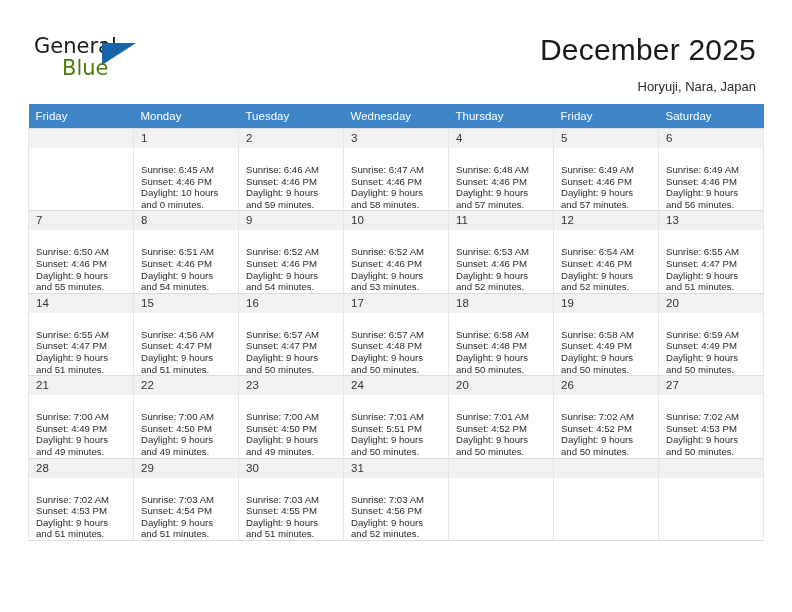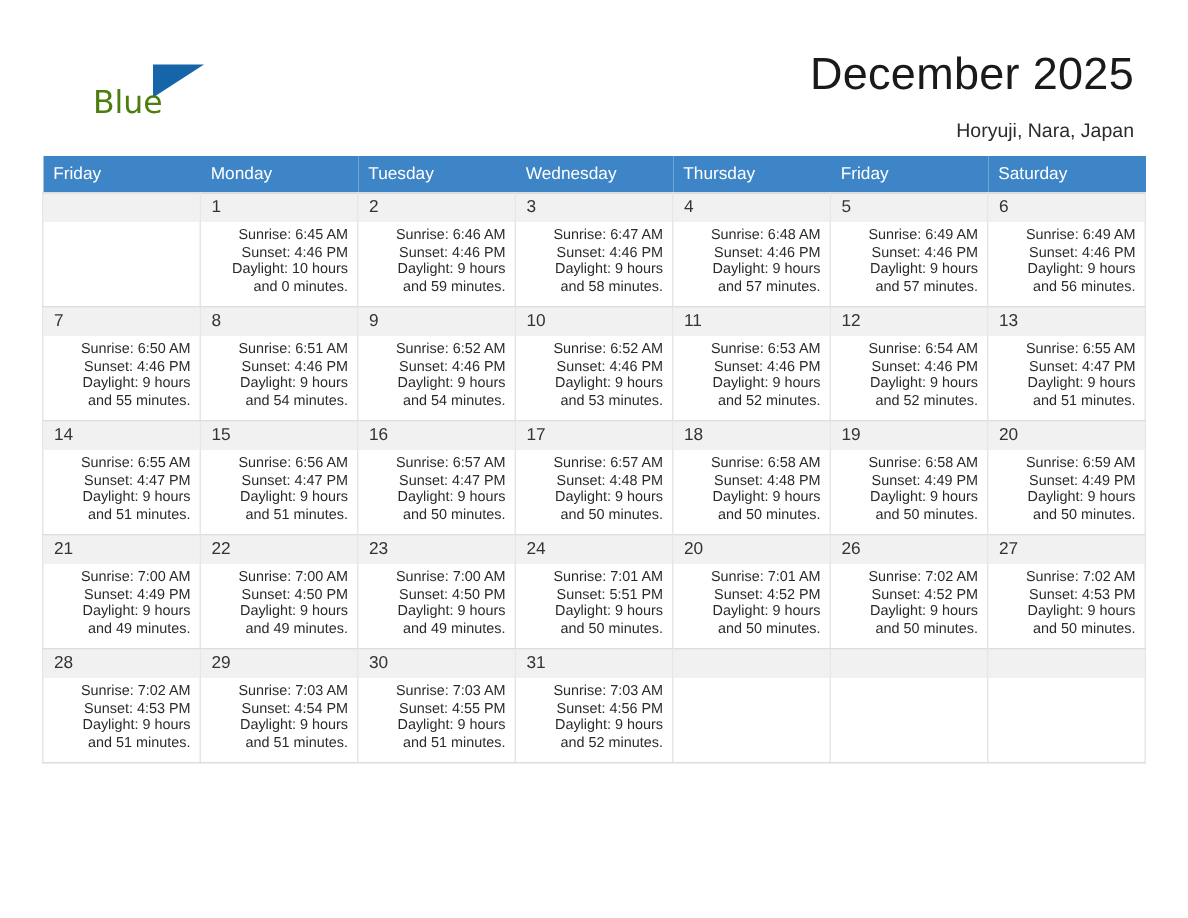--- a/index.html
+++ b/index.html
@@ -120,25 +120,24 @@
     display: block;
     background: #f1f1f1;
     font-size: 11.5px;
     color: #333333;
     padding: 3px 0 3px 7px;
     height: 13px;
     line-height: 13px;
   }
   .info {
     display: block;
-    padding: 3px 6px 0 7px;
+    padding: 16px 6px 0 7px;
     font-size: 9.6px;
     line-height: 11.6px;
     color: #2b2b2b;
-    text-align: right;
   }
   .info span {
     display: block;
     white-space: nowrap;
   }
   td.blank {
     background: #ffffff;
     border-left: 1px solid #e6e6e6;
     border-right: 1px solid #e6e6e6;
   }
@@ -146,20 +145,21 @@
     background: #f1f1f1;
   }
 </style>
 </head>
 <body>
 
 <div class="page">
 
   <div class="header">
     <div class="logo">
+      <span class="logo-general">General</span>
       <span class="logo-triangle"></span>
       <span class="logo-blue">Blue</span>
     </div>
     <div class="title">December 2025</div>
     <div class="subtitle">Horyuji, Nara, Japan</div>
   </div>
 
   <table class="calendar">
     <thead>
       <tr id="weekday-row">
@@ -303,21 +303,21 @@
             <span class="info">
               <span>Sunrise: 6:55 AM</span>
               <span>Sunset: 4:47 PM</span>
               <span>Daylight: 9 hours</span>
               <span>and 51 minutes.</span>
             </span>
           </td>
           <td class="day">
             <span class="daynum">15</span>
             <span class="info">
-              <span>Sunrise: 6:56 AM</span>
+              <span>Sunrise: 4:56 AM</span>
               <span>Sunset: 4:47 PM</span>
               <span>Daylight: 9 hours</span>
               <span>and 51 minutes.</span>
             </span>
           </td>
           <td class="day">
             <span class="daynum">16</span>
             <span class="info">
               <span>Sunrise: 6:57 AM</span>
               <span>Sunset: 4:47 PM</span>

